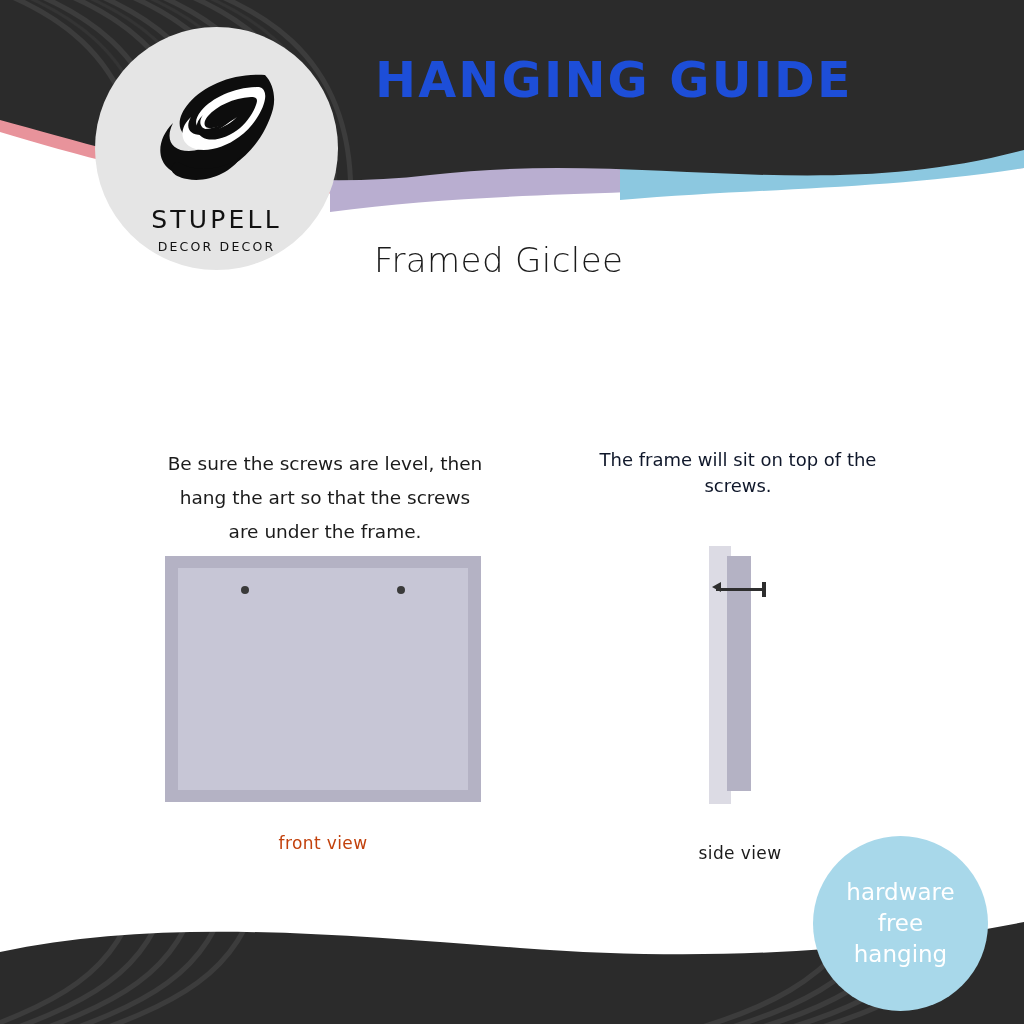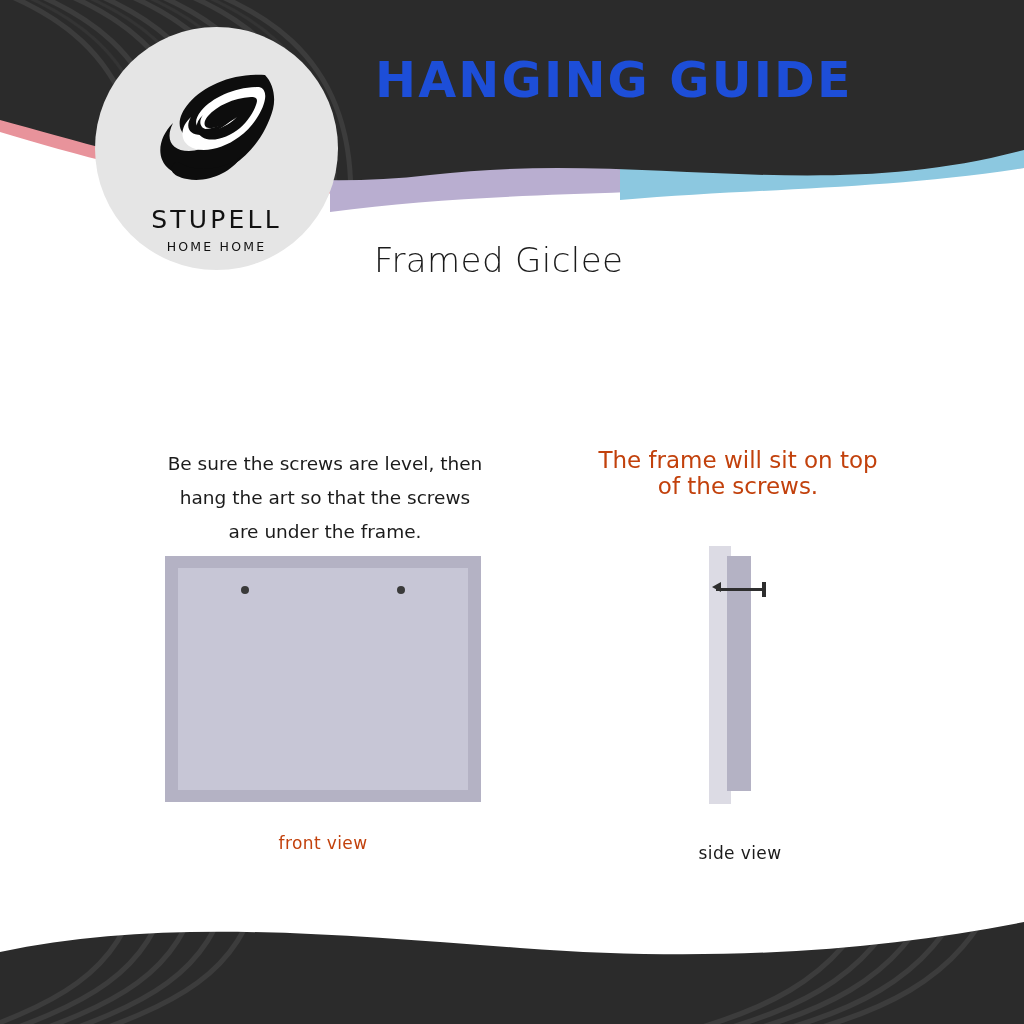--- a/index.html
+++ b/index.html
@@ -51,21 +51,21 @@
     font-family:"DejaVu Sans", sans-serif;
   }
 
   .cap-left{
     position:absolute;left:165px;top:447px;width:320px;text-align:center;
     font-size:18.5px;line-height:34px;color:#1b1b1b;font-weight:500;
     font-family:"DejaVu Sans", sans-serif;
   }
   .cap-right{
     position:absolute;left:598px;top:447px;width:280px;text-align:center;
-    font-size:23px;line-height:26px;color:#c2410c;font-weight:500;
+    font-size:18px;line-height:26px;color:#0f172a;font-weight:500;
     font-family:"DejaVu Sans", sans-serif;
   }
 
   
   .front-wrap{position:absolute;left:165px;top:556px;width:316px;height:246px;}
   .front-outer{position:absolute;inset:0;background:#b4b2c4;}
   .front-inner{position:absolute;left:12px;top:11px;right:12px;bottom:11px;background:#c7c6d6;border:1px solid #b4b2c4;}
   .screw{position:absolute;width:8px;height:8px;border-radius:50%;background:#3a3a3a;}
 
   
@@ -141,21 +141,21 @@
   <div class="logo-circle">
     <svg class="logo-mark" viewBox="0 0 140 125">
       <g fill="#0d0d0d">
         <path d="M118,6 C86,4 58,16 42,34 C28,50 30,66 46,70 C58,73 74,68 88,60 C74,72 56,82 42,82 C24,82 18,70 26,54 C12,68 8,88 22,100 C36,112 64,110 86,96 C106,83 120,62 126,40 C129,28 126,14 118,6 Z"></path>
         <path d="M112,18 C88,18 66,28 54,42 C46,52 48,60 58,60 C66,60 78,55 88,48 C78,58 64,66 54,66 C42,66 38,58 44,48 C34,57 32,70 42,77 C54,85 76,80 92,68 C106,58 116,42 118,30 C119,24 117,19 112,18 Z" fill="#ffffff"></path>
         <path d="M104,28 C86,29 70,37 61,47 C55,54 57,60 65,59 C72,58 82,54 90,48 C82,56 70,62 62,61 C53,60 51,53 56,46 C48,53 47,63 55,68 C64,74 81,69 93,59 C102,51 109,39 110,32 C110,29 108,28 104,28 Z"></path>
         <path d="M30,92 C46,104 74,102 94,88 C84,104 60,114 40,110 C24,107 20,99 30,92 Z"></path>
       </g>
     </svg>
     <div class="logo-name">STUPELL</div>
-    <div class="logo-sub">HOME HOME</div>
+    <div class="logo-sub">DECOR DECOR</div>
   </div>
 
   <div class="header-title">HANGING GUIDE</div>
 
   <div class="product-title">Framed Giclee</div>
 
   <div class="cap-left">Be sure the screws are level, then hang the art so that the screws are under the frame.</div>
   <div class="cap-right">The frame will sit on top of the screws.</div>
 
   <div class="front-wrap">
@@ -197,14 +197,21 @@
             <path d="M760,140 C880,110 960,80 1000,-20"></path>
           </g>
         </pattern>
       </defs>
       <g clip-path="url(#botclip)">
         <rect width="1024" height="120" fill="url(#stripes2)"></rect>
       </g>
     </svg>
   </div>
 
+  <div class="badge">
+    <div class="badge-text">
+      <div>hardware</div>
+      <div>free</div>
+      <div>hanging</div>
+    </div>
+  </div>
 
 </div>
 
 </body></html>

